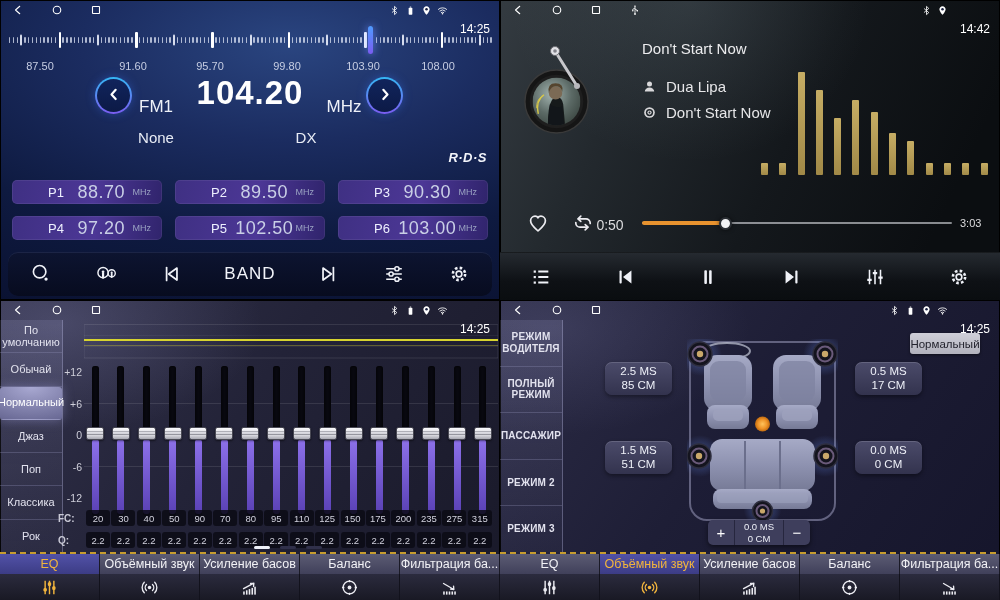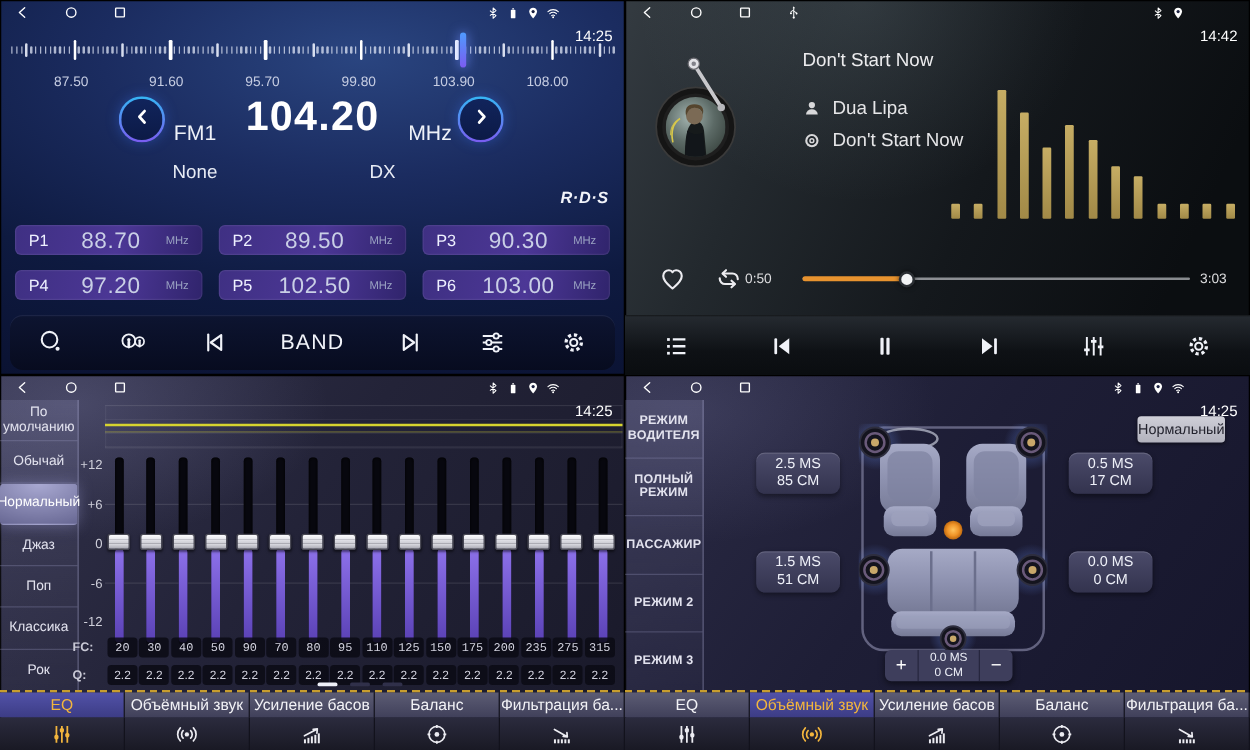--- a/index.html
+++ b/index.html
@@ -34,21 +34,21 @@
   .rb-left{left:95px;top:77px;}
   .rb-right{left:366px;top:77px;}
   .band-lbl{position:absolute;left:130px;top:97px;width:52px;text-align:center;font-size:17px;color:#eef1f8;}
   .freq-big{position:absolute;left:175px;top:74px;width:150px;text-align:center;font-size:33px;font-weight:bold;color:#fff;letter-spacing:1px;}
   .unit-lbl{position:absolute;left:318px;top:97px;width:52px;text-align:center;font-size:17px;color:#eef1f8;}
   .none-lbl{position:absolute;left:130px;top:129px;width:52px;text-align:center;font-size:15px;color:#e8ecf5;}
   .dx-lbl{position:absolute;left:280px;top:129px;width:52px;text-align:center;font-size:15px;color:#e8ecf5;}
   .rds{position:absolute;right:13px;top:150px;font-size:13px;font-weight:bold;font-style:italic;color:#f2f4fa;letter-spacing:.5px;}
   .presets{position:absolute;left:12px;top:180px;display:grid;grid-template-columns:repeat(3,150px);grid-auto-rows:24px;column-gap:13px;row-gap:12px;}
   .preset{display:flex;align-items:center;border-radius:5px;background:linear-gradient(100deg,#3f3083 0%,#4c3796 55%,#30246c 100%);padding:0 11px;box-shadow:inset 0 0 0 1px rgba(255,255,255,.07);cursor:pointer;}
-  .p-label{font-size:13px;color:#eef0ff;width:22px;}
+  .p-label{font-size:13px;color:#eef0ff;width:22px;margin-left:25px;}
   .p-freq{flex:1;text-align:center;font-size:18px;color:#c9cfe6;letter-spacing:.5px;}
   .p-unit{font-size:9px;color:#9aa2c2;}
   .toolbar{position:absolute;left:8px;right:8px;top:252px;height:44px;border-radius:10px;background:linear-gradient(180deg,rgba(13,20,48,.95),rgba(7,11,30,.95));display:flex;align-items:center;justify-content:space-between;padding:0 22px;box-shadow:inset 0 1px 0 rgba(140,160,220,.12);}
   .tb-icon{color:#f0f2f8;cursor:pointer;display:flex;}
   .tb-icon svg{width:22px;height:22px;}
   .band-btn{font-size:17px;color:#f2f4fa;letter-spacing:1px;cursor:pointer;}
 
   
   .album{position:absolute;left:23px;top:68px;width:67px;height:67px;cursor:pointer;}
   .album svg{width:100%;height:100%;display:block;}
@@ -58,21 +58,21 @@
   .pl-artist{left:142px;top:78px;}
   .pl-album{left:142px;top:104px;}
   .pl-ic{display:flex;color:#d8d8da;}
   .pl-ic svg{width:15px;height:15px;}
   .visualizer{position:absolute;left:261px;top:71px;width:228px;height:104px;display:flex;align-items:flex-end;gap:11.3px;}
   .vbar{width:7px;background:linear-gradient(180deg,#c6ad64,#a18947);border-radius:1px;flex:0 0 auto;}
   .fav,.rpt{position:absolute;color:#ececf0;cursor:pointer;display:flex;}
   .fav{left:26px;top:211px;}
   .rpt{left:71px;top:211px;}
   .fav svg,.rpt svg{width:24px;height:24px;}
-  .t-elapsed{position:absolute;left:96px;top:217px;width:28px;text-align:left;font-size:11px;color:#dcdcde;}
+  .t-elapsed{position:absolute;left:96px;top:217px;width:28px;text-align:center;font-size:14px;color:#dcdcde;}
   .t-dur{position:absolute;left:460px;top:217px;font-size:11px;color:#dcdcde;}
   .prog{position:absolute;left:142px;top:219px;width:310px;height:8px;cursor:pointer;}
   .prog i{position:absolute;display:block;}
   .prog-rest{left:0;right:0;top:2.5px;height:2.5px;background:rgba(240,243,248,.55);border-radius:2px;}
   .prog-fill{left:0;top:1.5px;height:4.5px;background:#e8932f;border-radius:2px;}
   .prog-knob{top:-2.5px;width:13px;height:13px;border-radius:50%;background:#f2f3f5;border:2.5px solid #2a2e33;box-shadow:0 0 4px rgba(0,0,0,.6);}
   .pl-toolbar{position:absolute;left:0;right:0;top:252px;height:48px;background:linear-gradient(180deg,#252a30,#0e1115 60%,#0a0d10);border-top:1px solid rgba(255,255,255,.06);display:flex;align-items:center;justify-content:space-between;padding:0 30px;}
 
   
   .side{position:absolute;left:0;top:20px;bottom:48px;width:63px;display:flex;flex-direction:column;border-right:1px solid rgba(170,170,210,.4);background:linear-gradient(180deg,rgba(170,170,215,.16),rgba(170,170,215,.03));}
@@ -92,21 +92,21 @@
   .g1{top:103px;} .g2{top:166px;}
   .eq-sliders{position:absolute;left:86px;top:66px;width:406px;height:150px;display:flex;justify-content:space-between;}
   .eq-col{position:relative;width:18px;cursor:pointer;}
   .eq-col i{position:absolute;display:block;}
   .eq-track{left:5.5px;top:0;width:7px;height:150px;background:#08080f;border-radius:3px;box-shadow:inset 0 0 3px #000;}
   .eq-fill{left:5.5px;top:73px;width:7px;height:75px;background:linear-gradient(180deg,#8d71ea,#5a41b5);border-radius:3px;}
   .eq-handle{left:0;top:61px;width:18px;height:13px;border-radius:2.5px;border:1px solid #4a4a55;box-shadow:0 1px 2px rgba(0,0,0,.5);background:linear-gradient(180deg,#fcfcfd 0%,#e9e9ee 26%,#84848e 30%,#e2e2e8 34%,#cfcfd6 56%,#84848e 60%,#dcdce2 64%,#a8a8b2 100%);}
   .eq-row-label{position:absolute;left:58px;font-size:10px;font-weight:bold;color:#c9c9d6;}
   .fc-l{top:213px;} .q-l{top:235px;}
   .eq-row{position:absolute;left:86px;width:406px;display:flex;justify-content:space-between;}
-  .fcrow{top:210px;font-family:Liberation Mono, monospace;} .qrow{top:232px;}
+  .fcrow{top:210px;} .qrow{top:232px;}
   .eq-box{width:24px;height:16px;border-radius:3px;background:rgba(10,10,20,.85);color:#d2d2de;font-size:9.5px;display:flex;align-items:center;justify-content:center;}
   .pager{position:absolute;left:254px;top:246px;display:flex;gap:10px;z-index:3;}
   .pg{width:16px;height:3px;border-radius:1.5px;background:#30304a;}
   .pg.on{background:#eef0f8;}
 
   
   .tabbar{position:absolute;left:0;right:0;bottom:0;height:48px;}
   .tab-dash{position:absolute;top:0;left:0;right:0;height:2px;background:repeating-linear-gradient(90deg,#c79d2e 0 6px,transparent 6px 10px);}
   .tab-labels{position:absolute;top:2px;left:0;right:0;height:20px;display:flex;}
   .tab-label{flex:1;display:flex;align-items:center;justify-content:center;font-size:12.5px;color:#f2f2f6;background:linear-gradient(180deg,#5c5c74,#40405a);border-right:1px solid #1a1a26;white-space:nowrap;overflow:hidden;cursor:pointer;}
@@ -303,21 +303,21 @@
         <span class="tick" style="left: 467.4px;"></span>
         <span class="tick" style="left: 471.22px;"></span>
         <span class="tick" style="left: 475.04px;"></span>
         <span class="tick mid" style="left: 478.86px;"></span>
         <span class="tick" style="left: 482.68px;"></span>
         <span class="tick" style="left: 486.5px;"></span>
         <span class="tick" style="left: 490.32px;"></span>
       </div>
     <div class="dial-indicator"></div>
     <div class="dial-labels" id="dial-labels">
-        <span style="left: 57px;">87.50</span>
+        <span style="left: 40px;">87.50</span>
         <span style="left: 133px;">91.60</span>
         <span style="left: 210px;">95.70</span>
         <span style="left: 287px;">99.80</span>
         <span style="left: 363px;">103.90</span>
         <span style="left: 438px;">108.00</span>
       </div>
     <div class="round-btn rb-left">
         <span><svg viewBox="0 0 24 24" xmlns="http://www.w3.org/2000/svg">
             <path d="M14 7 L9 12.5 L14 18" fill="none" stroke="currentColor" stroke-width="2.6" stroke-linecap="round" stroke-linejoin="round"></path>
           </svg></span>

